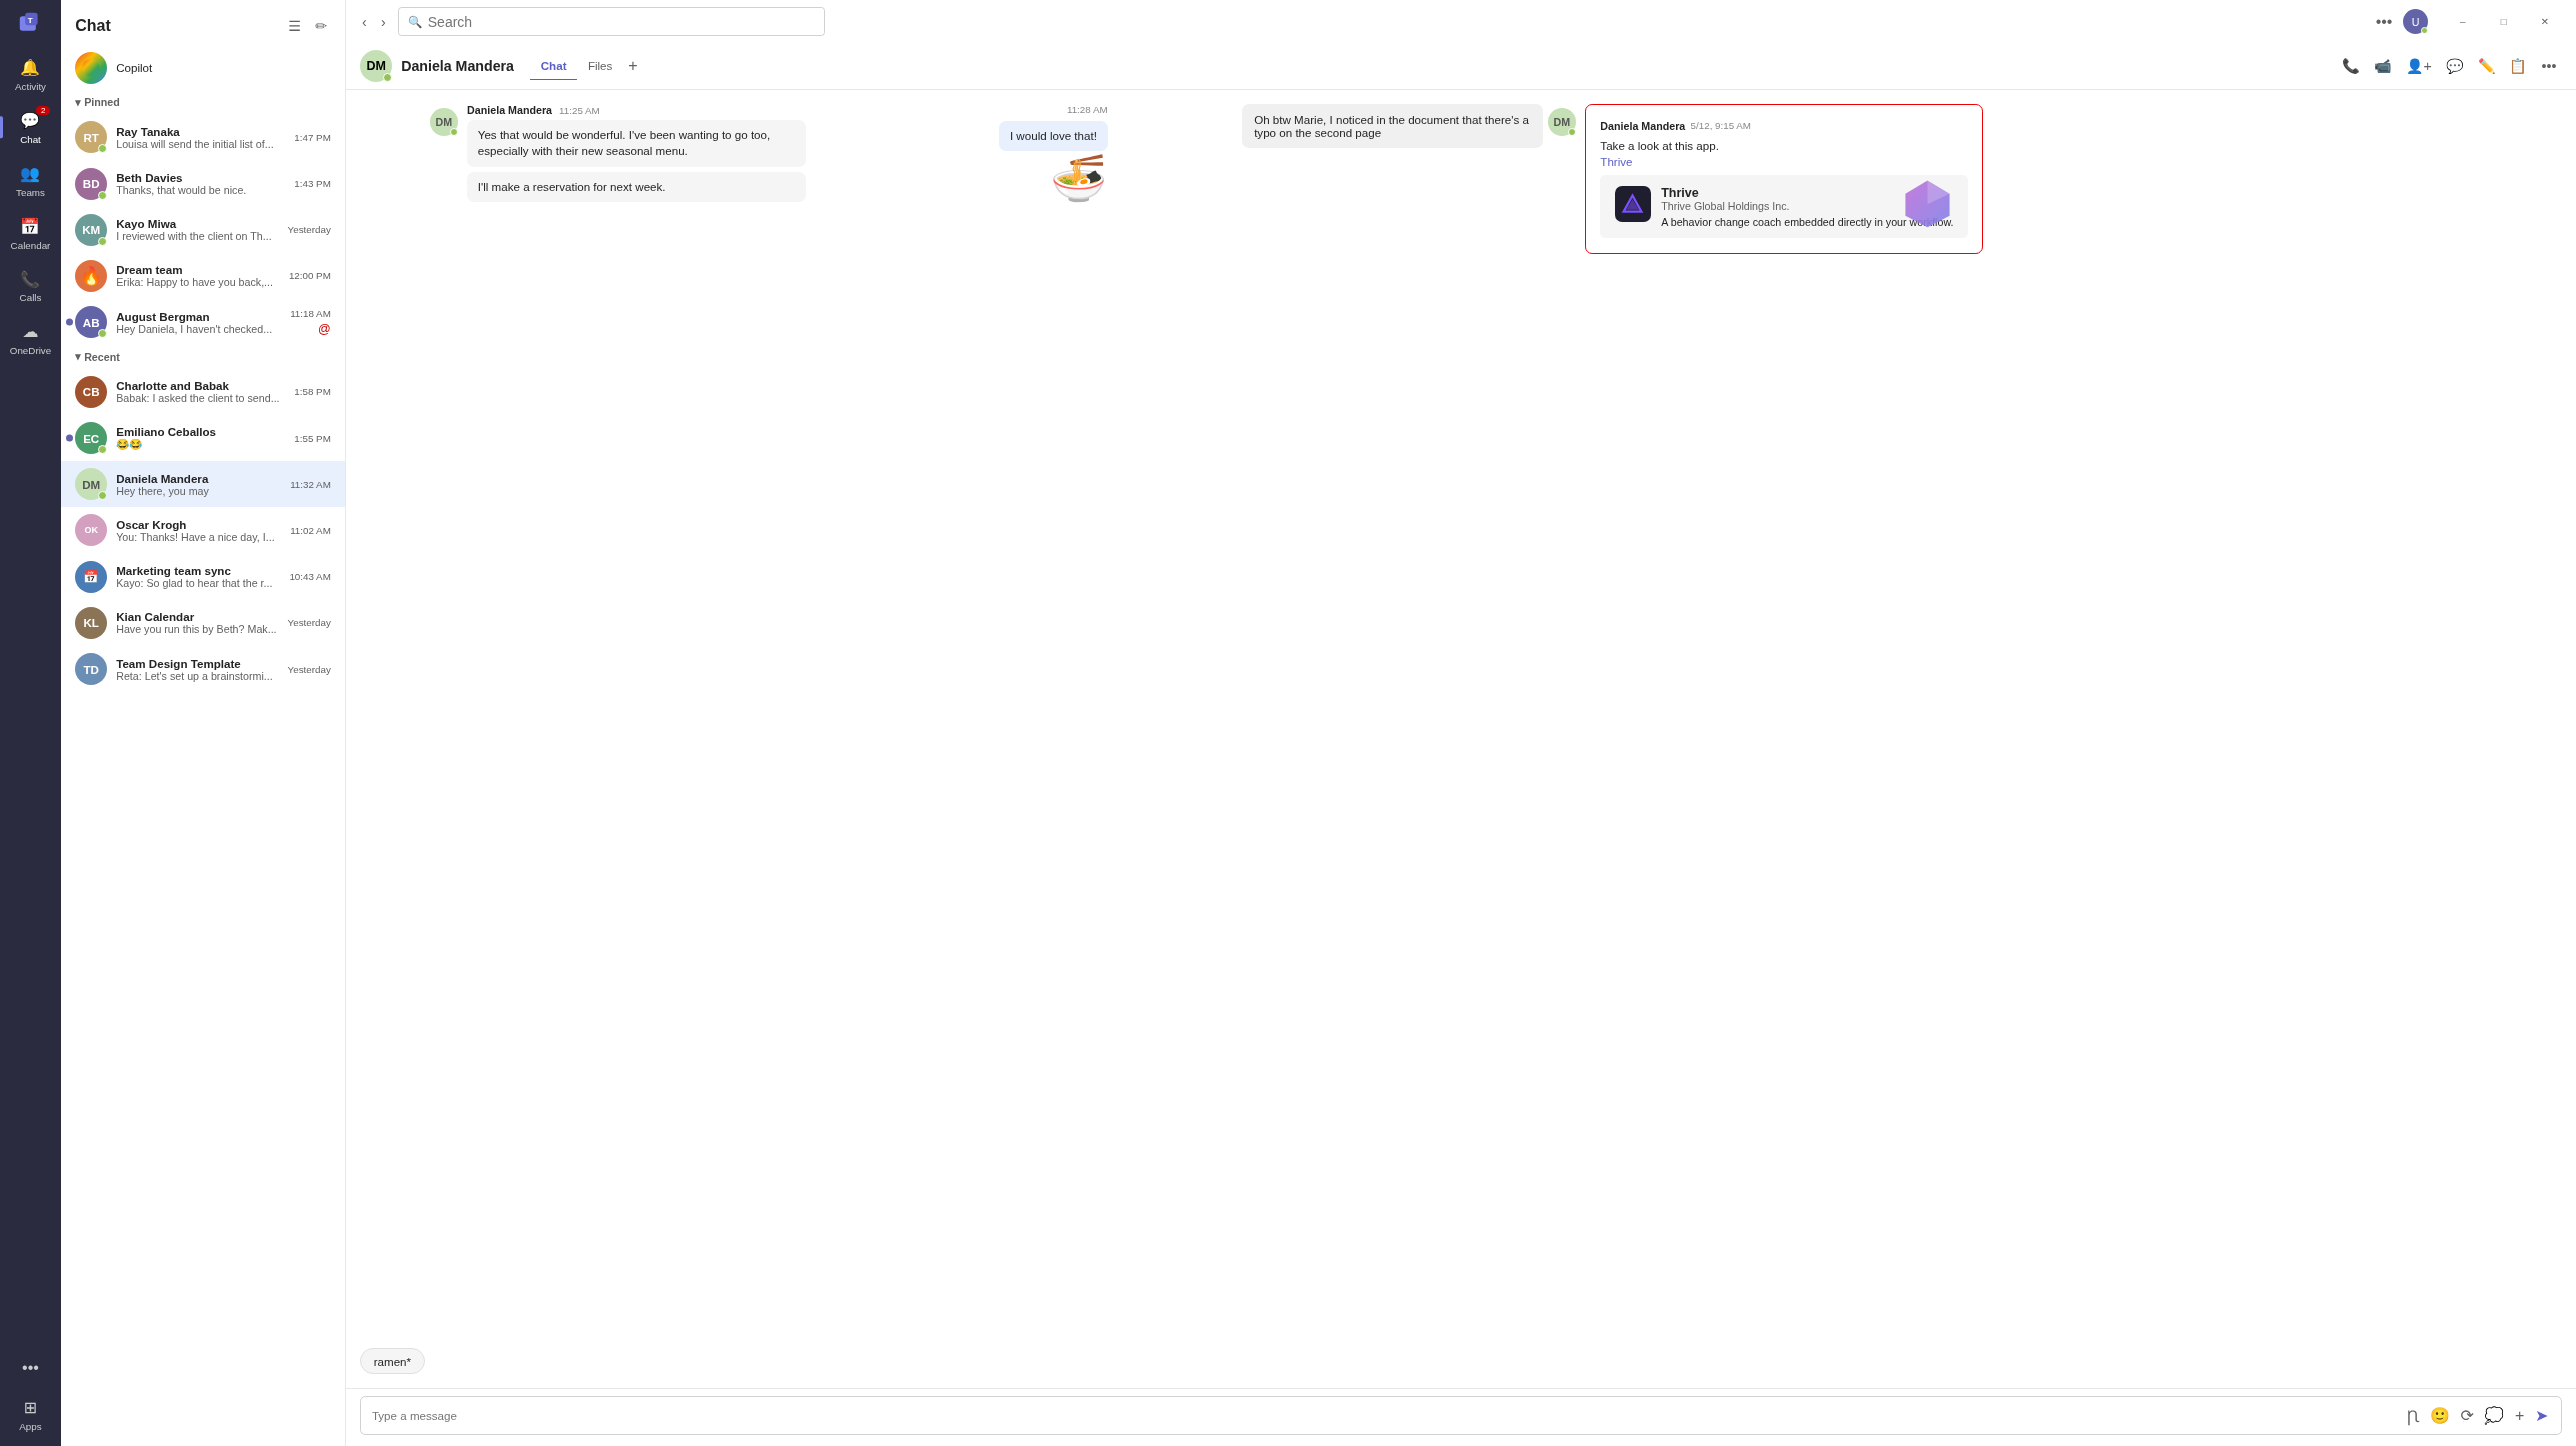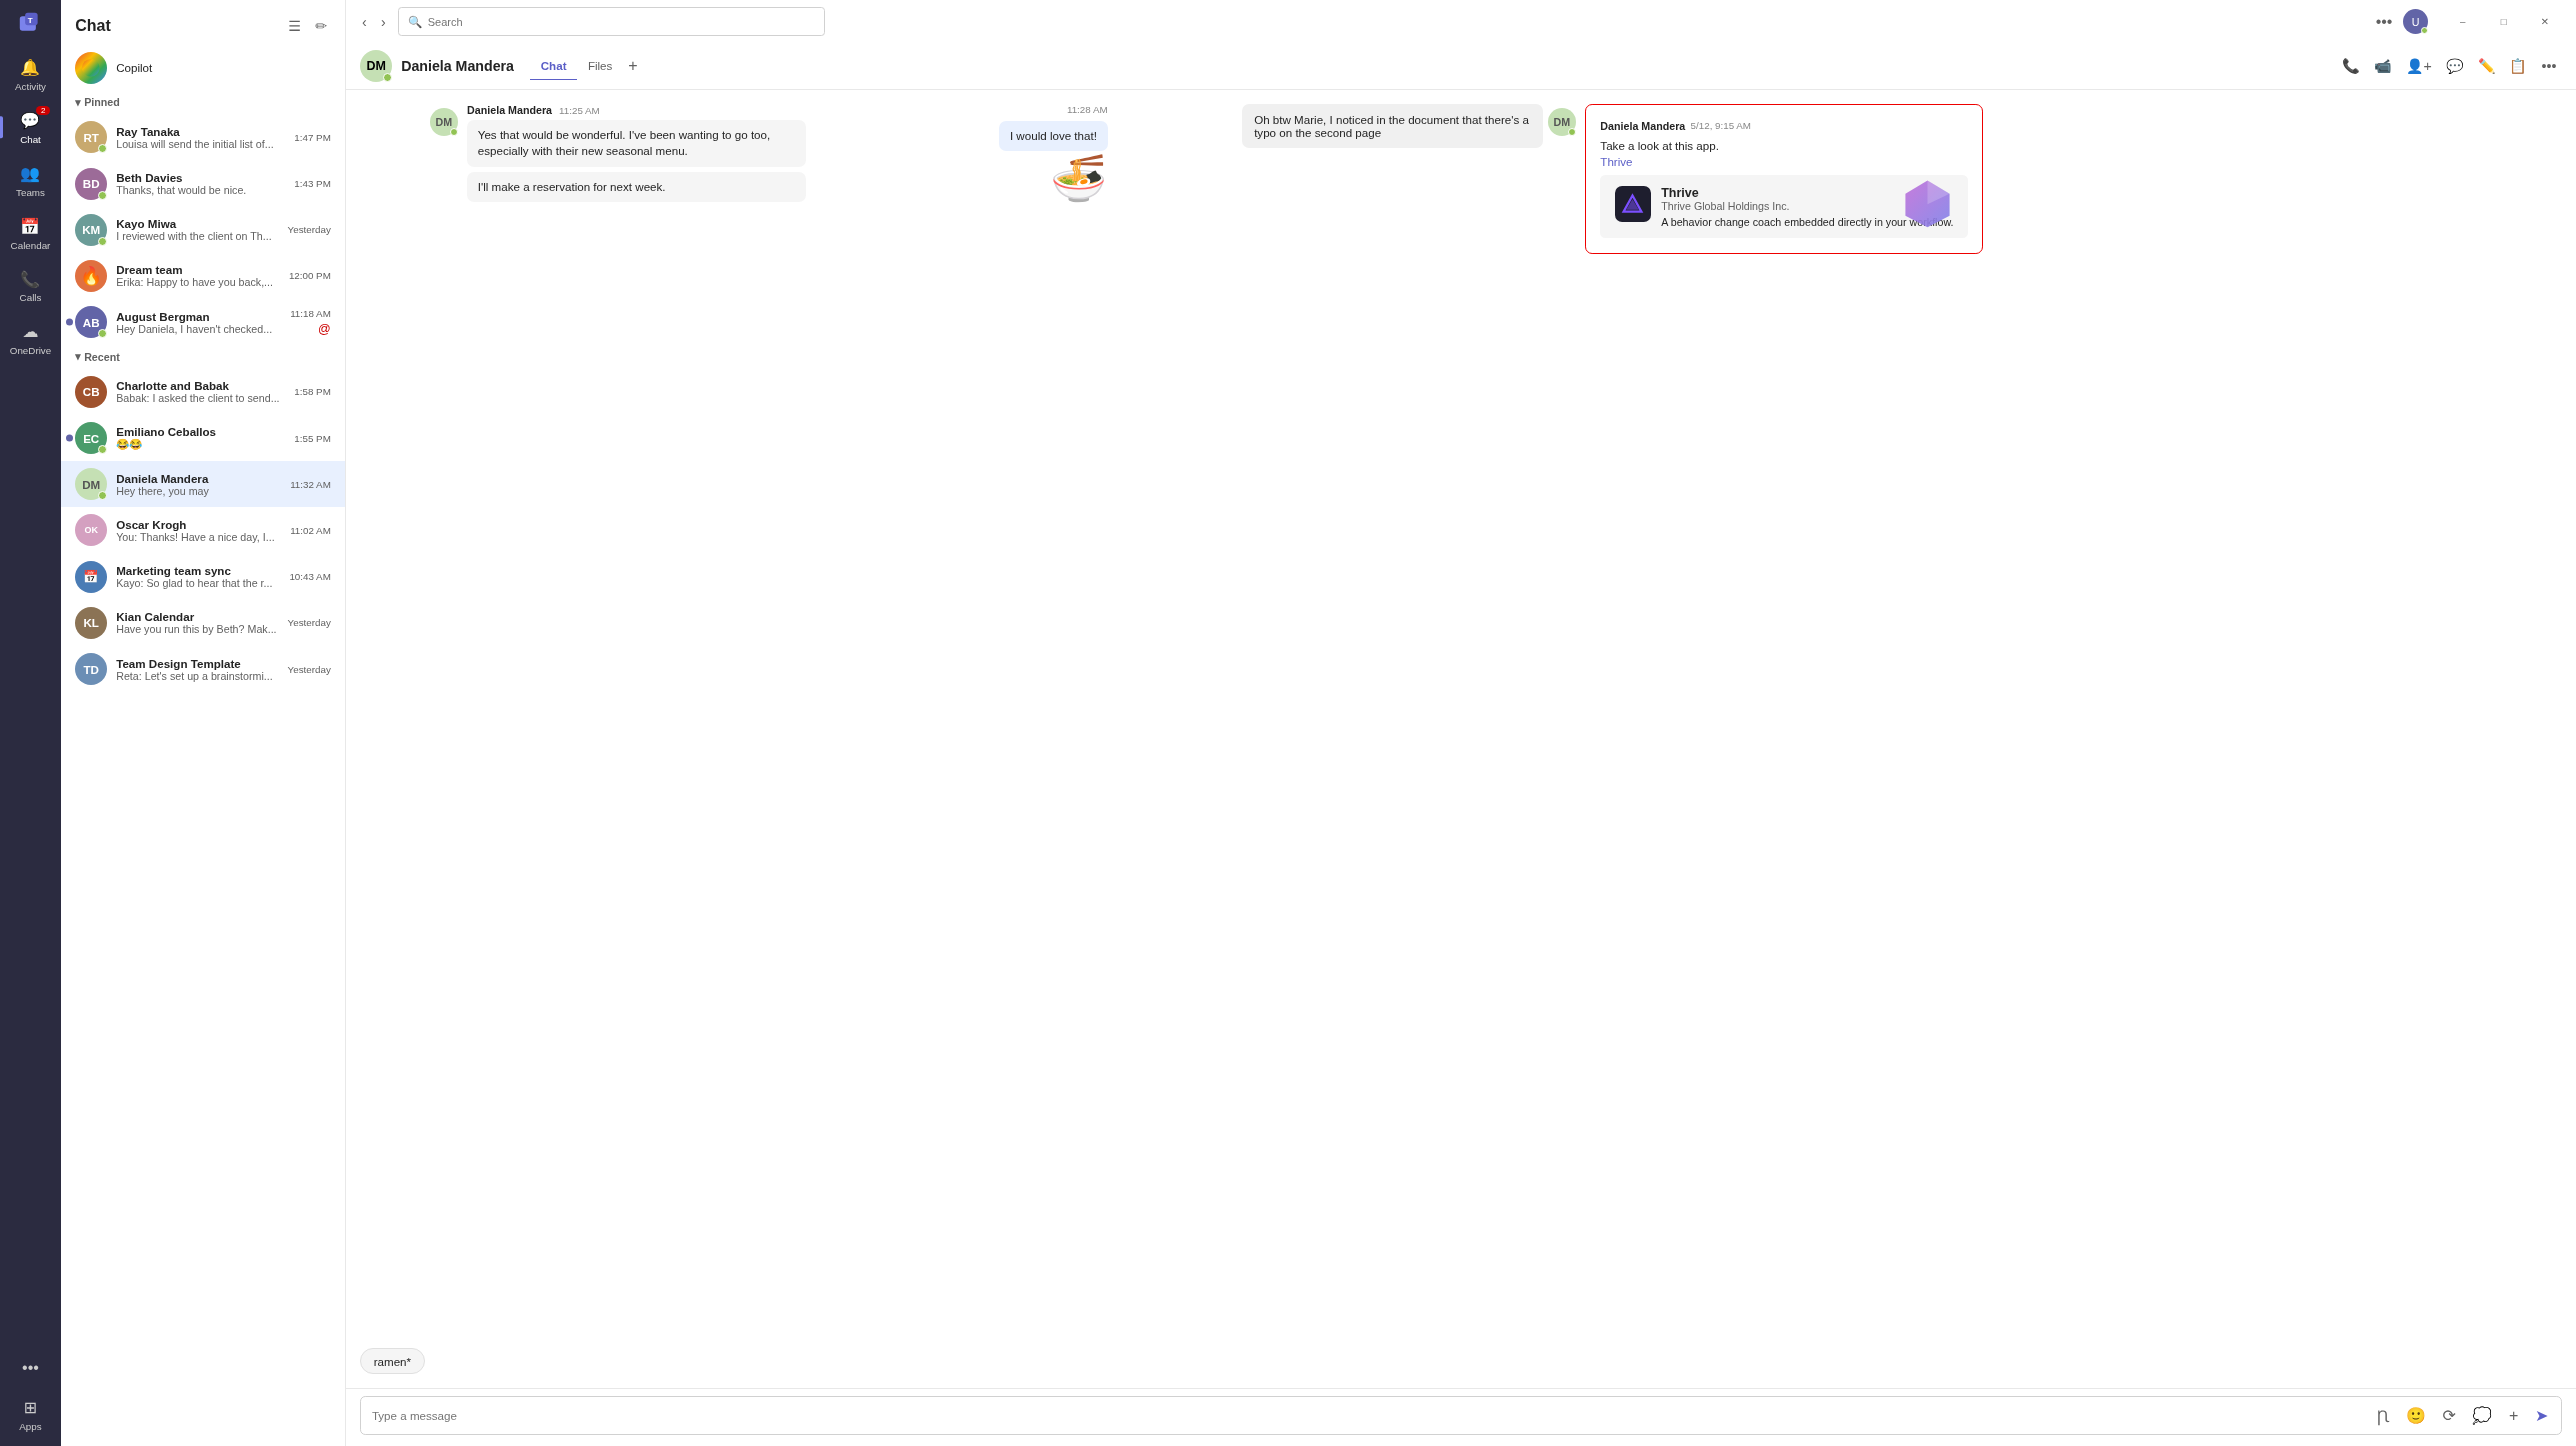--- a/index.html
+++ b/index.html
@@ -121,21 +121,21 @@
       color: #616161; font-size: 14.2px; padding: 5.3px;
       border-radius: 3.6px;
     }
     .search-bar {
       flex: 1; max-width: 427px;
       border: 0.9px solid #d1d1d1; border-radius: 3.6px;
       display: flex; align-items: center; gap: 5.3px;
       padding: 0 9px; height: 28.5px; background: #fff;
     }
     .search-bar input {
-      border: none; outline: none; flex: 1; font-size: 11px; color: #616161;
+      border: none; outline: none; flex: 1; font-size: 14px; color: #616161;
       background: transparent;
     }
     .titlebar-right { margin-left: auto; display: flex; align-items: center; gap: 7.1px; }
     .more-btn, .avatar-btn {
       background: none; border: none; cursor: pointer;
       color: #616161; font-size: 16px; padding: 3.6px;
     }
     .window-controls { display: flex; gap: 0; margin-left: 7.1px; }
     .win-btn {
       background: none; border: none; cursor: pointer;
@@ -243,21 +243,21 @@
     .app-company { color: #616161; font-size: 10.7px; }
     .app-desc { color: #242424; font-size: 10.7px; margin-top: 3.6px; }
 
     
     .compose-area {
       padding: 7.1px 14.2px 10.7px;
       border-top: 0.9px solid #e8e8e8;
     }
     .compose-box {
       border: 0.9px solid #d1d1d1; border-radius: 5.3px;
-      display: flex; align-items: center; gap: 6px;
+      display: flex; align-items: center; gap: 0;
       padding: 0 7.1px; min-height: 39px;
     }
     .compose-input {
       flex: 1; border: none; outline: none; font-size: 11.6px; color: #616161;
       padding: 9px 3.6px; background: transparent;
     }
     .compose-action {
       background: none; border: none; cursor: pointer;
       color: #616161; font-size: 16px; padding: 5.3px; border-radius: 3.6px;
     }

